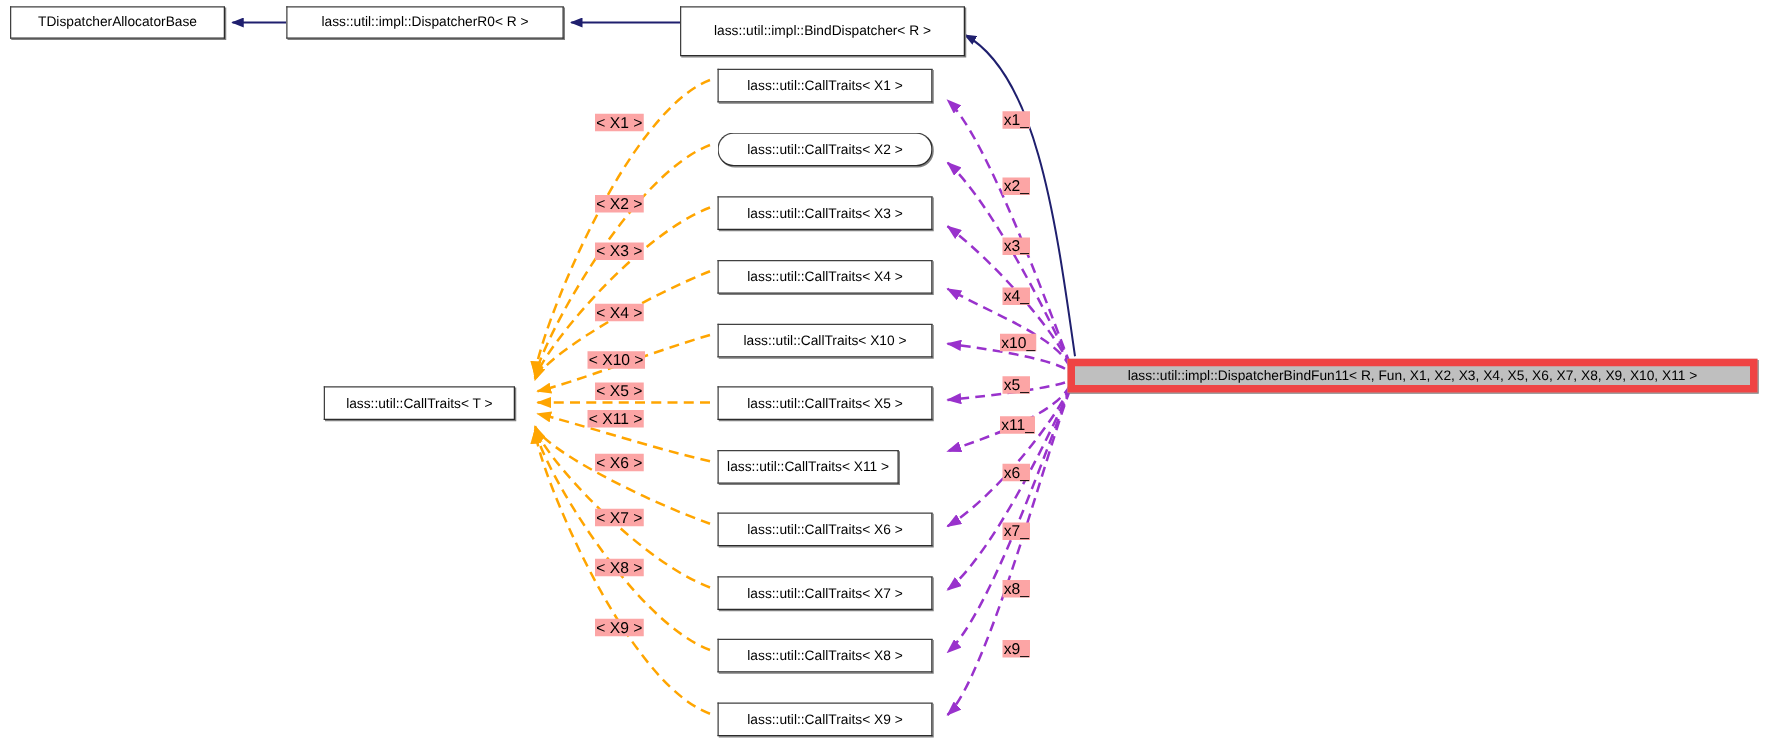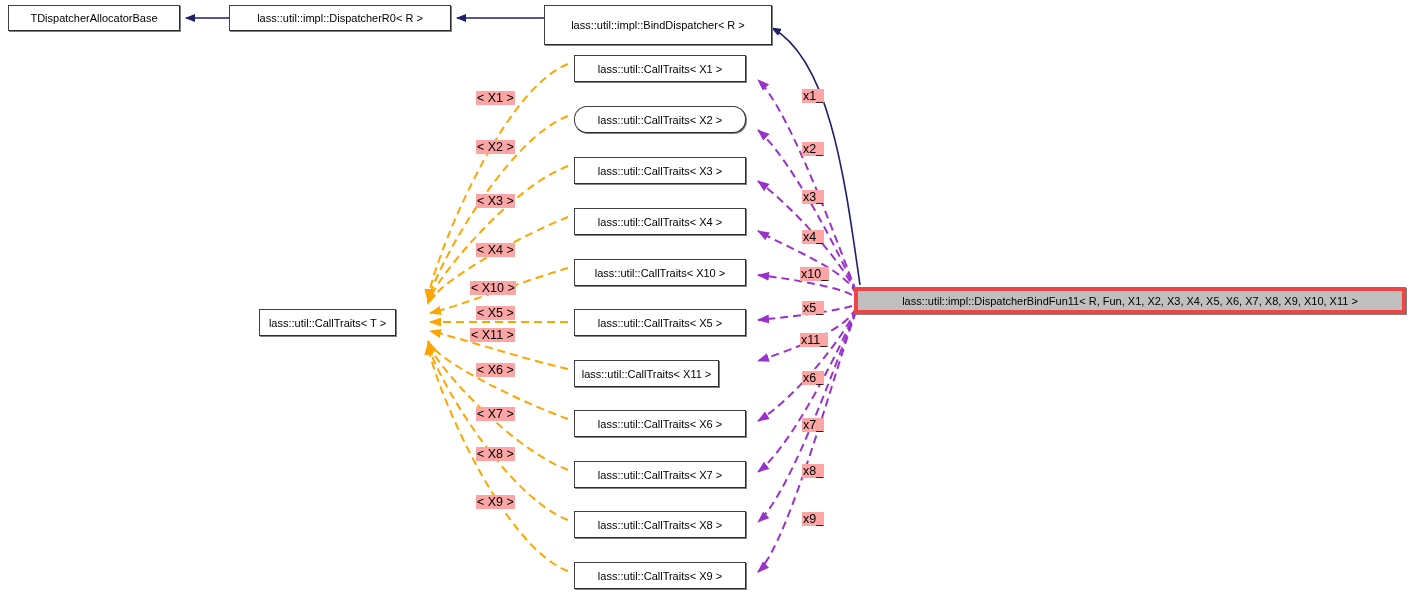--- a/index.html
+++ b/index.html
@@ -36,21 +36,21 @@
     justify-content: center;
     white-space: nowrap;
     font-size: 11px;
     color: #000000;
     letter-spacing: 0px;
     cursor: pointer;
     text-align: center;
   }
   .node.current {
     background: #bfbfbf;
-    border: 4px solid #ef4444;
+    border: 6px solid #ef4444;
   }
   .edge-label {
     position: absolute;
     font-size: 12.5px;
     color: #000000;
     background: #fca5a5;
     white-space: nowrap;
     line-height: 14px;
     padding: 0 1px;
   }
@@ -107,32 +107,32 @@
 
   <div id="node-layer">
       <div class="node" style="left: 8px; top: 5px; width: 172px; height: 26px;">TDispatcherAllocatorBase</div>
       <div class="node" style="left: 229px; top: 5px; width: 222px; height: 26px;">lass::util::impl::DispatcherR0&lt; R &gt;</div>
       <div class="node" style="left: 544px; top: 5px; width: 228px; height: 40px;">lass::util::impl::BindDispatcher&lt; R &gt;</div>
       <div class="node" style="left: 574px; top: 55px; width: 172px; height: 27px;">lass::util::CallTraits&lt; X1 &gt;</div>
       <div class="node" style="left: 574px; top: 106px; width: 172px; height: 27px; border-radius: 13px;">lass::util::CallTraits&lt; X2 &gt;</div>
       <div class="node" style="left: 574px; top: 157px; width: 172px; height: 27px;">lass::util::CallTraits&lt; X3 &gt;</div>
       <div class="node" style="left: 574px; top: 208px; width: 172px; height: 27px;">lass::util::CallTraits&lt; X4 &gt;</div>
       <div class="node" style="left: 574px; top: 259px; width: 172px; height: 27px;">lass::util::CallTraits&lt; X10 &gt;</div>
-      <div class="node" style="left: 259px; top: 309px; width: 137px; height: 27px;">lass::util::CallTraits&lt; T &gt;</div>
+      <div class="node" style="left: 259px; top: 309px; width: 153px; height: 27px;">lass::util::CallTraits&lt; T &gt;</div>
       <div class="node" style="left: 574px; top: 309px; width: 172px; height: 27px;">lass::util::CallTraits&lt; X5 &gt;</div>
       <div class="node" style="left: 574px; top: 360px; width: 145px; height: 27px;">lass::util::CallTraits&lt; X11 &gt;</div>
       <div class="node" style="left: 574px; top: 410px; width: 172px; height: 27px;">lass::util::CallTraits&lt; X6 &gt;</div>
       <div class="node" style="left: 574px; top: 461px; width: 172px; height: 27px;">lass::util::CallTraits&lt; X7 &gt;</div>
       <div class="node" style="left: 574px; top: 511px; width: 172px; height: 27px;">lass::util::CallTraits&lt; X8 &gt;</div>
       <div class="node" style="left: 574px; top: 562px; width: 172px; height: 27px;">lass::util::CallTraits&lt; X9 &gt;</div>
       <div class="node current" style="left: 854px; top: 287px; width: 552px; height: 27px;">lass::util::impl::DispatcherBindFun11&lt; R, Fun, X1, X2, X3, X4, X5, X6, X7, X8, X9, X10, X11 &gt;</div>
     </div>
   <div id="label-layer">
       <div class="edge-label" style="left: 476px; top: 91px;">&lt; X1 &gt;</div>
-      <div class="edge-label" style="left: 476px; top: 140px; text-align: center;">&lt; X2 &gt;</div>
+      <div class="edge-label" style="left: 476px; top: 156px; text-align: center;">&lt; X2 &gt;</div>
       <div class="edge-label" style="left: 476px; top: 194px;">&lt; X3 &gt;</div>
       <div class="edge-label" style="left: 476px; top: 243px;">&lt; X4 &gt;</div>
       <div class="edge-label" style="left: 470px; top: 281px;">&lt; X10 &gt;</div>
       <div class="edge-label" style="left: 476px; top: 306px;">&lt; X5 &gt;</div>
       <div class="edge-label" style="left: 470px; top: 328px;">&lt; X11 &gt;</div>
       <div class="edge-label" style="left: 476px; top: 363px;">&lt; X6 &gt;</div>
       <div class="edge-label" style="left: 476px; top: 407px;">&lt; X7 &gt;</div>
       <div class="edge-label" style="left: 476px; top: 447px;">&lt; X8 &gt;</div>
       <div class="edge-label" style="left: 476px; top: 495px;">&lt; X9 &gt;</div>
       <div class="edge-label" style="left: 802px; top: 89px;">x1_</div>

